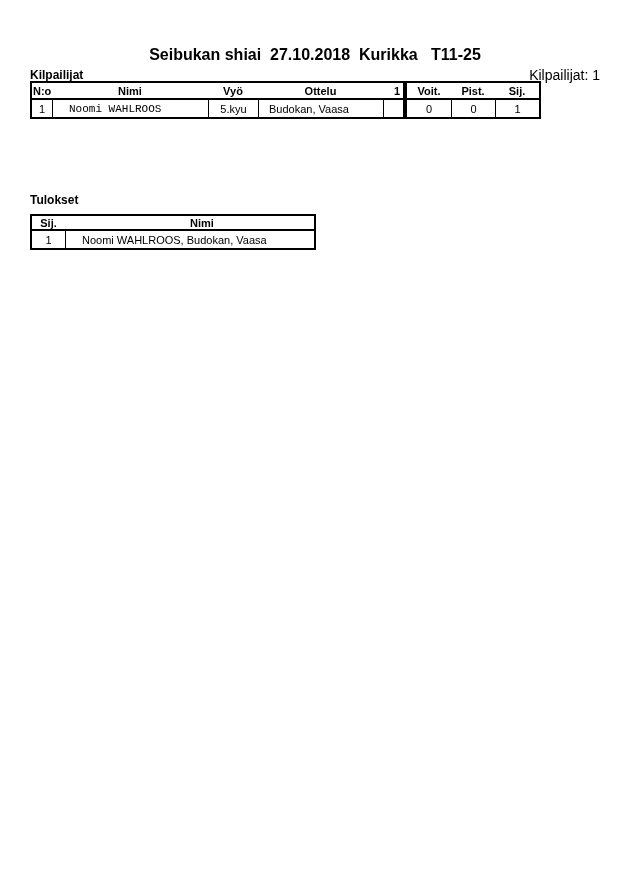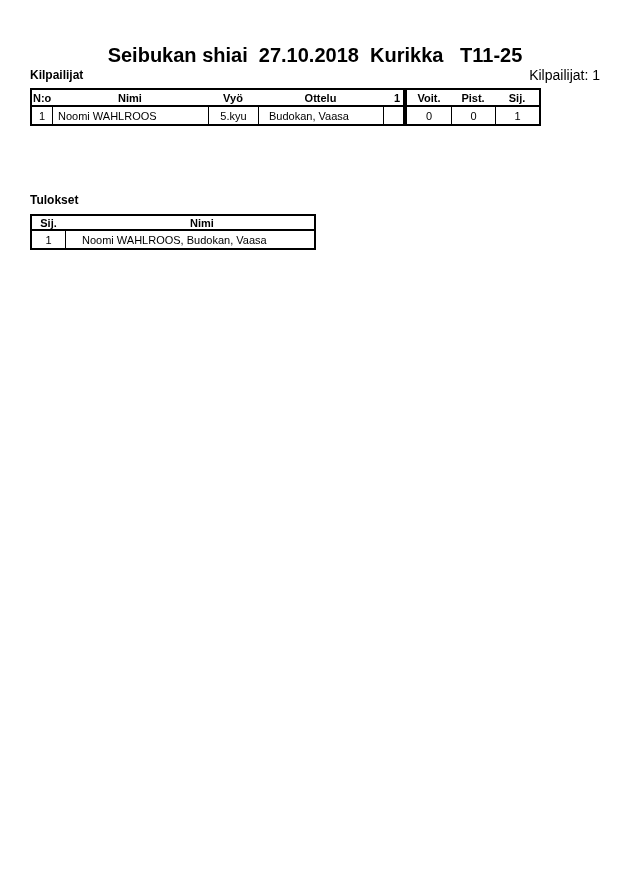--- a/index.html
+++ b/index.html
@@ -2,21 +2,21 @@
 <html><head>
 <meta charset="utf-8">
 <style>
   html,body{margin:0;padding:0;background:#fff;}
   .page{
     position:relative;width:630px;height:891px;background:#ffffff;
     font-family:"Liberation Sans",sans-serif;color:#000;overflow:hidden;
   }
   .title{
     position:absolute;top:43px;left:0;width:630px;text-align:center;
-    font-size:20px;font-weight:bold;line-height:24px;white-space:pre;
+    font-size:16px;font-weight:bold;line-height:24px;white-space:pre;
   }
   .sec-heading{
     position:absolute;font-size:12px;font-weight:bold;line-height:15px;
   }
   .head-kilpailijat{top:68px;left:30px;width:375px;}
   .head-ottelut{top:139px;left:30px;width:530px;}
   .head-tulokset{top:193px;left:30px;width:286px;}
   .count{
     position:absolute;top:69px;right:30px;font-size:14px;line-height:13px;font-weight:normal;
   }
@@ -24,29 +24,29 @@
   
   .tbl{border:2px solid #000;font-size:11px;background:#fff;}
   .hrow{display:flex;height:15px;border-bottom:2px solid #000;font-weight:bold;align-items:stretch;}
   .drow{display:flex;height:17px;align-items:stretch;}
   .c{box-sizing:border-box;display:flex;align-items:center;overflow:hidden;white-space:nowrap;}
   .ctr{justify-content:center;}
   .rgt{justify-content:flex-end;}
   .bl{border-left:1px solid #000;}
 
   
-  .comp-tables{position:absolute;left:30px;top:88px;display:flex;align-items:center;border-radius:8px;}
+  .comp-tables{position:absolute;left:30px;top:81px;display:flex;align-items:center;border-radius:8px;}
   .tblA .col-no{width:20px;}
   .tblA .col-nimi{width:156px;}
   .tblA .col-vyo{width:50px;}
   .tblA .col-seura{width:125px;}
   .tblA .col-one{width:20px;}
   .tblA .h-no{padding-left:1px;}
   .tblA .h-one{padding-right:3px;}
-  .tblA .d-nimi{padding-left:5px;}
+  .tblA .d-nimi{padding-left:16px;font-family:Liberation Mono, monospace;}
   .tblA .d-seura{padding-left:10px;}
   .tblB .col-sc{width:44px;}
 
   
   .matches-box{
     position:absolute;left:30px;top:159px;width:526px;height:16px;
     border:2px solid #000;font-size:11px;font-weight:bold;line-height:16px;background:#fff;
   }
   .matches-box span{position:absolute;top:0;white-space:nowrap;}
   .m-ottelu{left:1px;}

